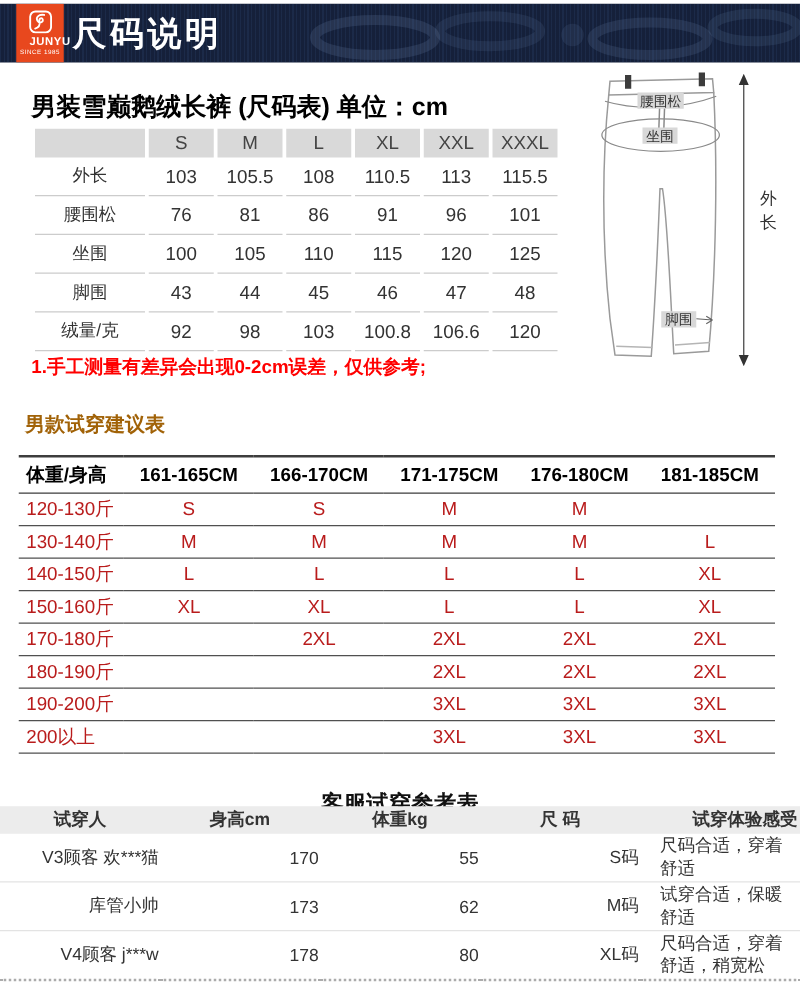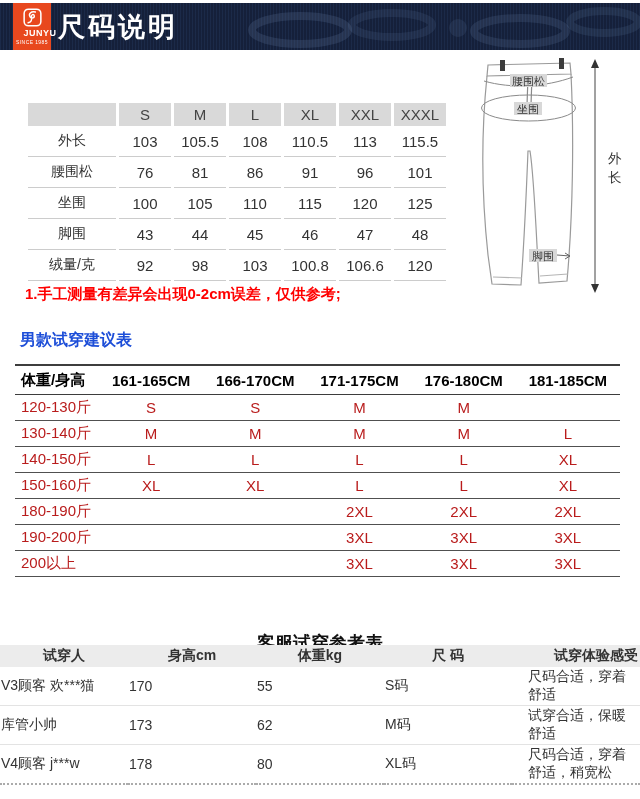--- a/index.html
+++ b/index.html
@@ -26,32 +26,32 @@
   #size-table th.lbl{width:86px;}
   #size-table td{height:28px;text-align:center;font-size:15px;color:#333;border-bottom:1px solid #ccc;}
   #size-table td.lbl{font-size:14px;}
   
   .pants-figure{position:absolute;left:466px;top:55px;width:174px;height:252px;}
   
   .notice{position:absolute;left:25px;top:284px;display:flex;color:#f00;font-weight:bold;}
   .notice-label{font-size:16px;width:90px;flex:none;padding-top:1px;}
   .notice-lines{font-size:15px;line-height:20px;}
   
-  .fit-title{position:absolute;left:20px;top:330px;font-size:16px;font-weight:bold;color:#1d4ed8;}
+  .fit-title{position:absolute;left:20px;top:330px;font-size:16px;font-weight:bold;color:#a16207;}
   #fit-table{position:absolute;left:15px;top:364px;width:605px;border-collapse:collapse;table-layout:fixed;}
   #fit-table th{height:26px;font-size:15px;font-weight:bold;color:#000000;text-align:center;
     border-top:2px solid #3d3d3d;border-bottom:1px solid #3d3d3d;}
   #fit-table th.lbl,#fit-table td.lbl{text-align:left;padding-left:6px;width:77px;}
   #fit-table td{height:23px;font-size:15px;color:#b91c1c;text-align:center;border-bottom:1px solid #505050;}
   
   .ref-title{position:absolute;left:0;top:612px;width:640px;text-align:center;
     font-size:18px;font-weight:bold;color:#111;margin-top:19px;}
   #ref-table{position:absolute;left:0;top:645px;width:640px;border-collapse:collapse;table-layout:fixed;}
   #ref-table th{background:#ececec;height:20px;font-size:14px;font-weight:bold;color:#333;text-align:center;}
-  #ref-table td{height:26px;font-size:14px;color:#333;text-align:left;border-bottom:1px solid #e3e3e3;}
+  #ref-table td{height:26px;font-size:14px;color:#333;text-align:right;border-bottom:1px solid #e3e3e3;}
   #ref-table th:last-child{text-align:left;padding-left:42px;}
   #ref-table td:last-child{text-align:left;padding-left:16px;}
   #ref-table tr:last-child td{border-bottom:2px dotted #ababab;}
 </style>
 </head>
 <body>
 
 <div class="page">
 
   <div class="banner">
@@ -68,20 +68,21 @@
       <svg width="19" height="19" viewBox="0 0 20 20">
         <rect x="1.2" y="1.2" width="17.6" height="17.6" rx="4.5" fill="none" stroke="#fff" stroke-width="1.6"></rect>
         <path d="M13,4.2 C8.2,3.2 5.6,6.6 7.4,9.2 C9,11.5 12.4,10.4 11.8,8 C11.3,6.1 8.4,6.8 9,9.4 C9.6,12.6 8.2,15 5.4,15.6" fill="none" stroke="#fff" stroke-width="1.5" stroke-linecap="round"></path>
       </svg>
       <div class="logo-brand">JUNYU</div>
       <div class="logo-since">SINCE 1985</div>
     </div>
     <div class="banner-title">尺码说明</div>
   </div>
 
+  <div class="product-title">男装雪巅鹅绒长裤 (尺码表) 单位：cm</div>
 
   <table id="size-table">
     <thead>
         <tr>
           <th class="lbl"></th>
           <th>S</th>
           <th>M</th>
           <th>L</th>
           <th>XL</th>
           <th>XXL</th>
@@ -209,20 +210,28 @@
         </tr>
         <tr>
           <td class="lbl">150-160斤</td>
           <td>XL</td>
           <td>XL</td>
           <td>L</td>
           <td>L</td>
           <td>XL</td>
         </tr>
         <tr>
+          <td class="lbl">170-180斤</td>
+          <td></td>
+          <td>2XL</td>
+          <td>2XL</td>
+          <td>2XL</td>
+          <td>2XL</td>
+        </tr>
+        <tr>
           <td class="lbl">180-190斤</td>
           <td></td>
           <td></td>
           <td>2XL</td>
           <td>2XL</td>
           <td>2XL</td>
         </tr>
         <tr>
           <td class="lbl">190-200斤</td>
           <td></td>

